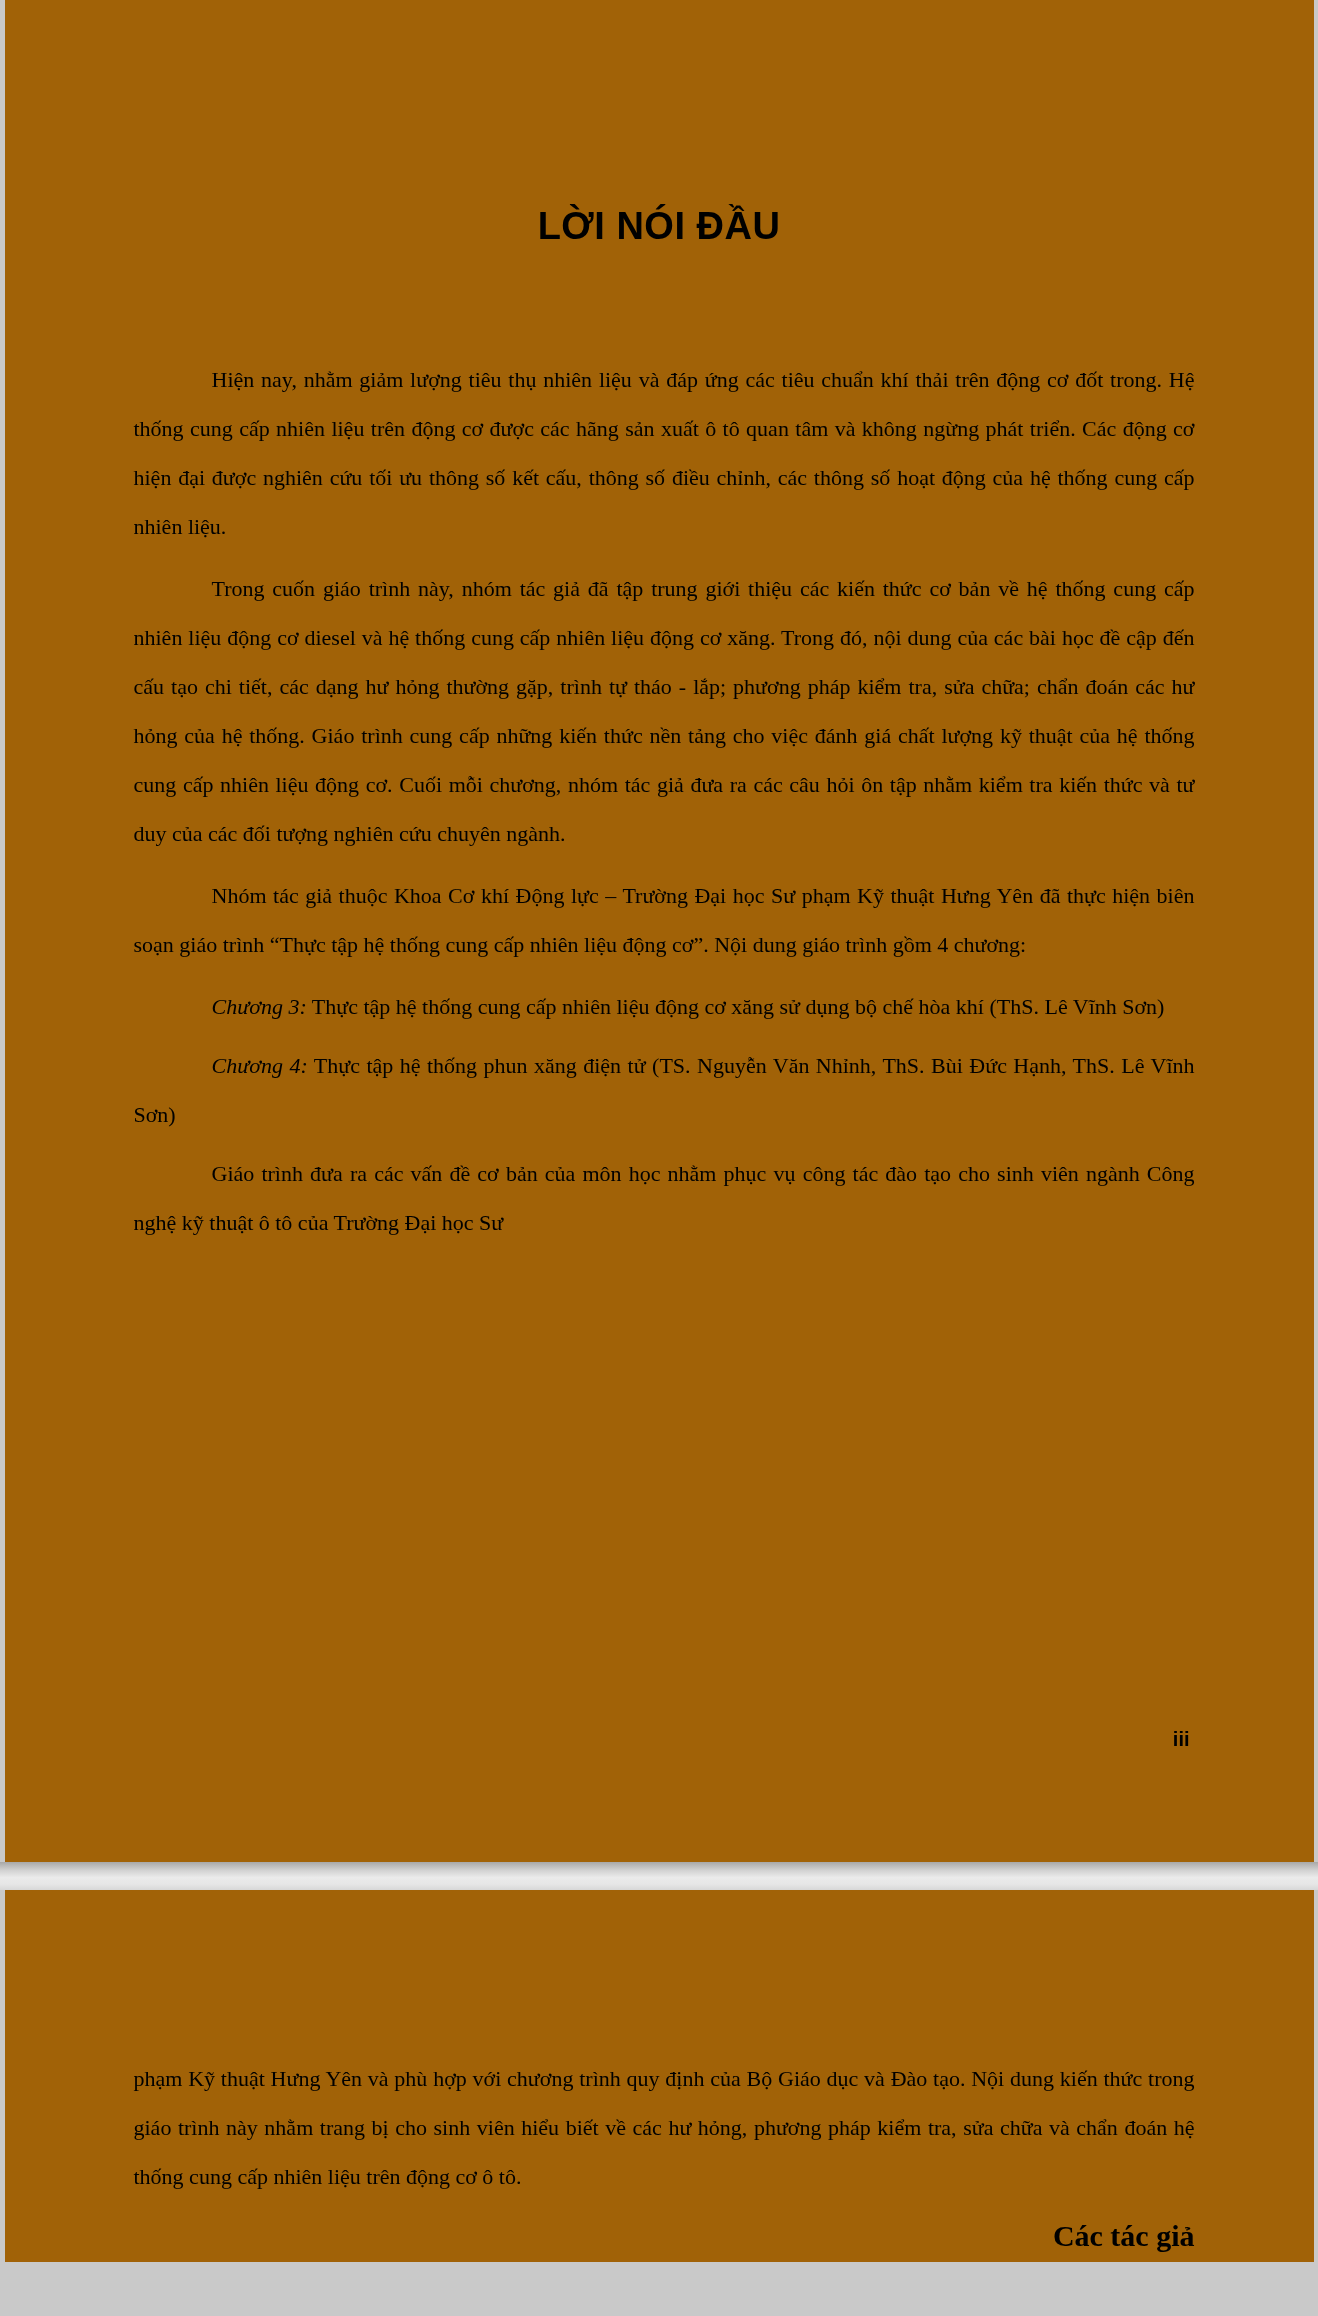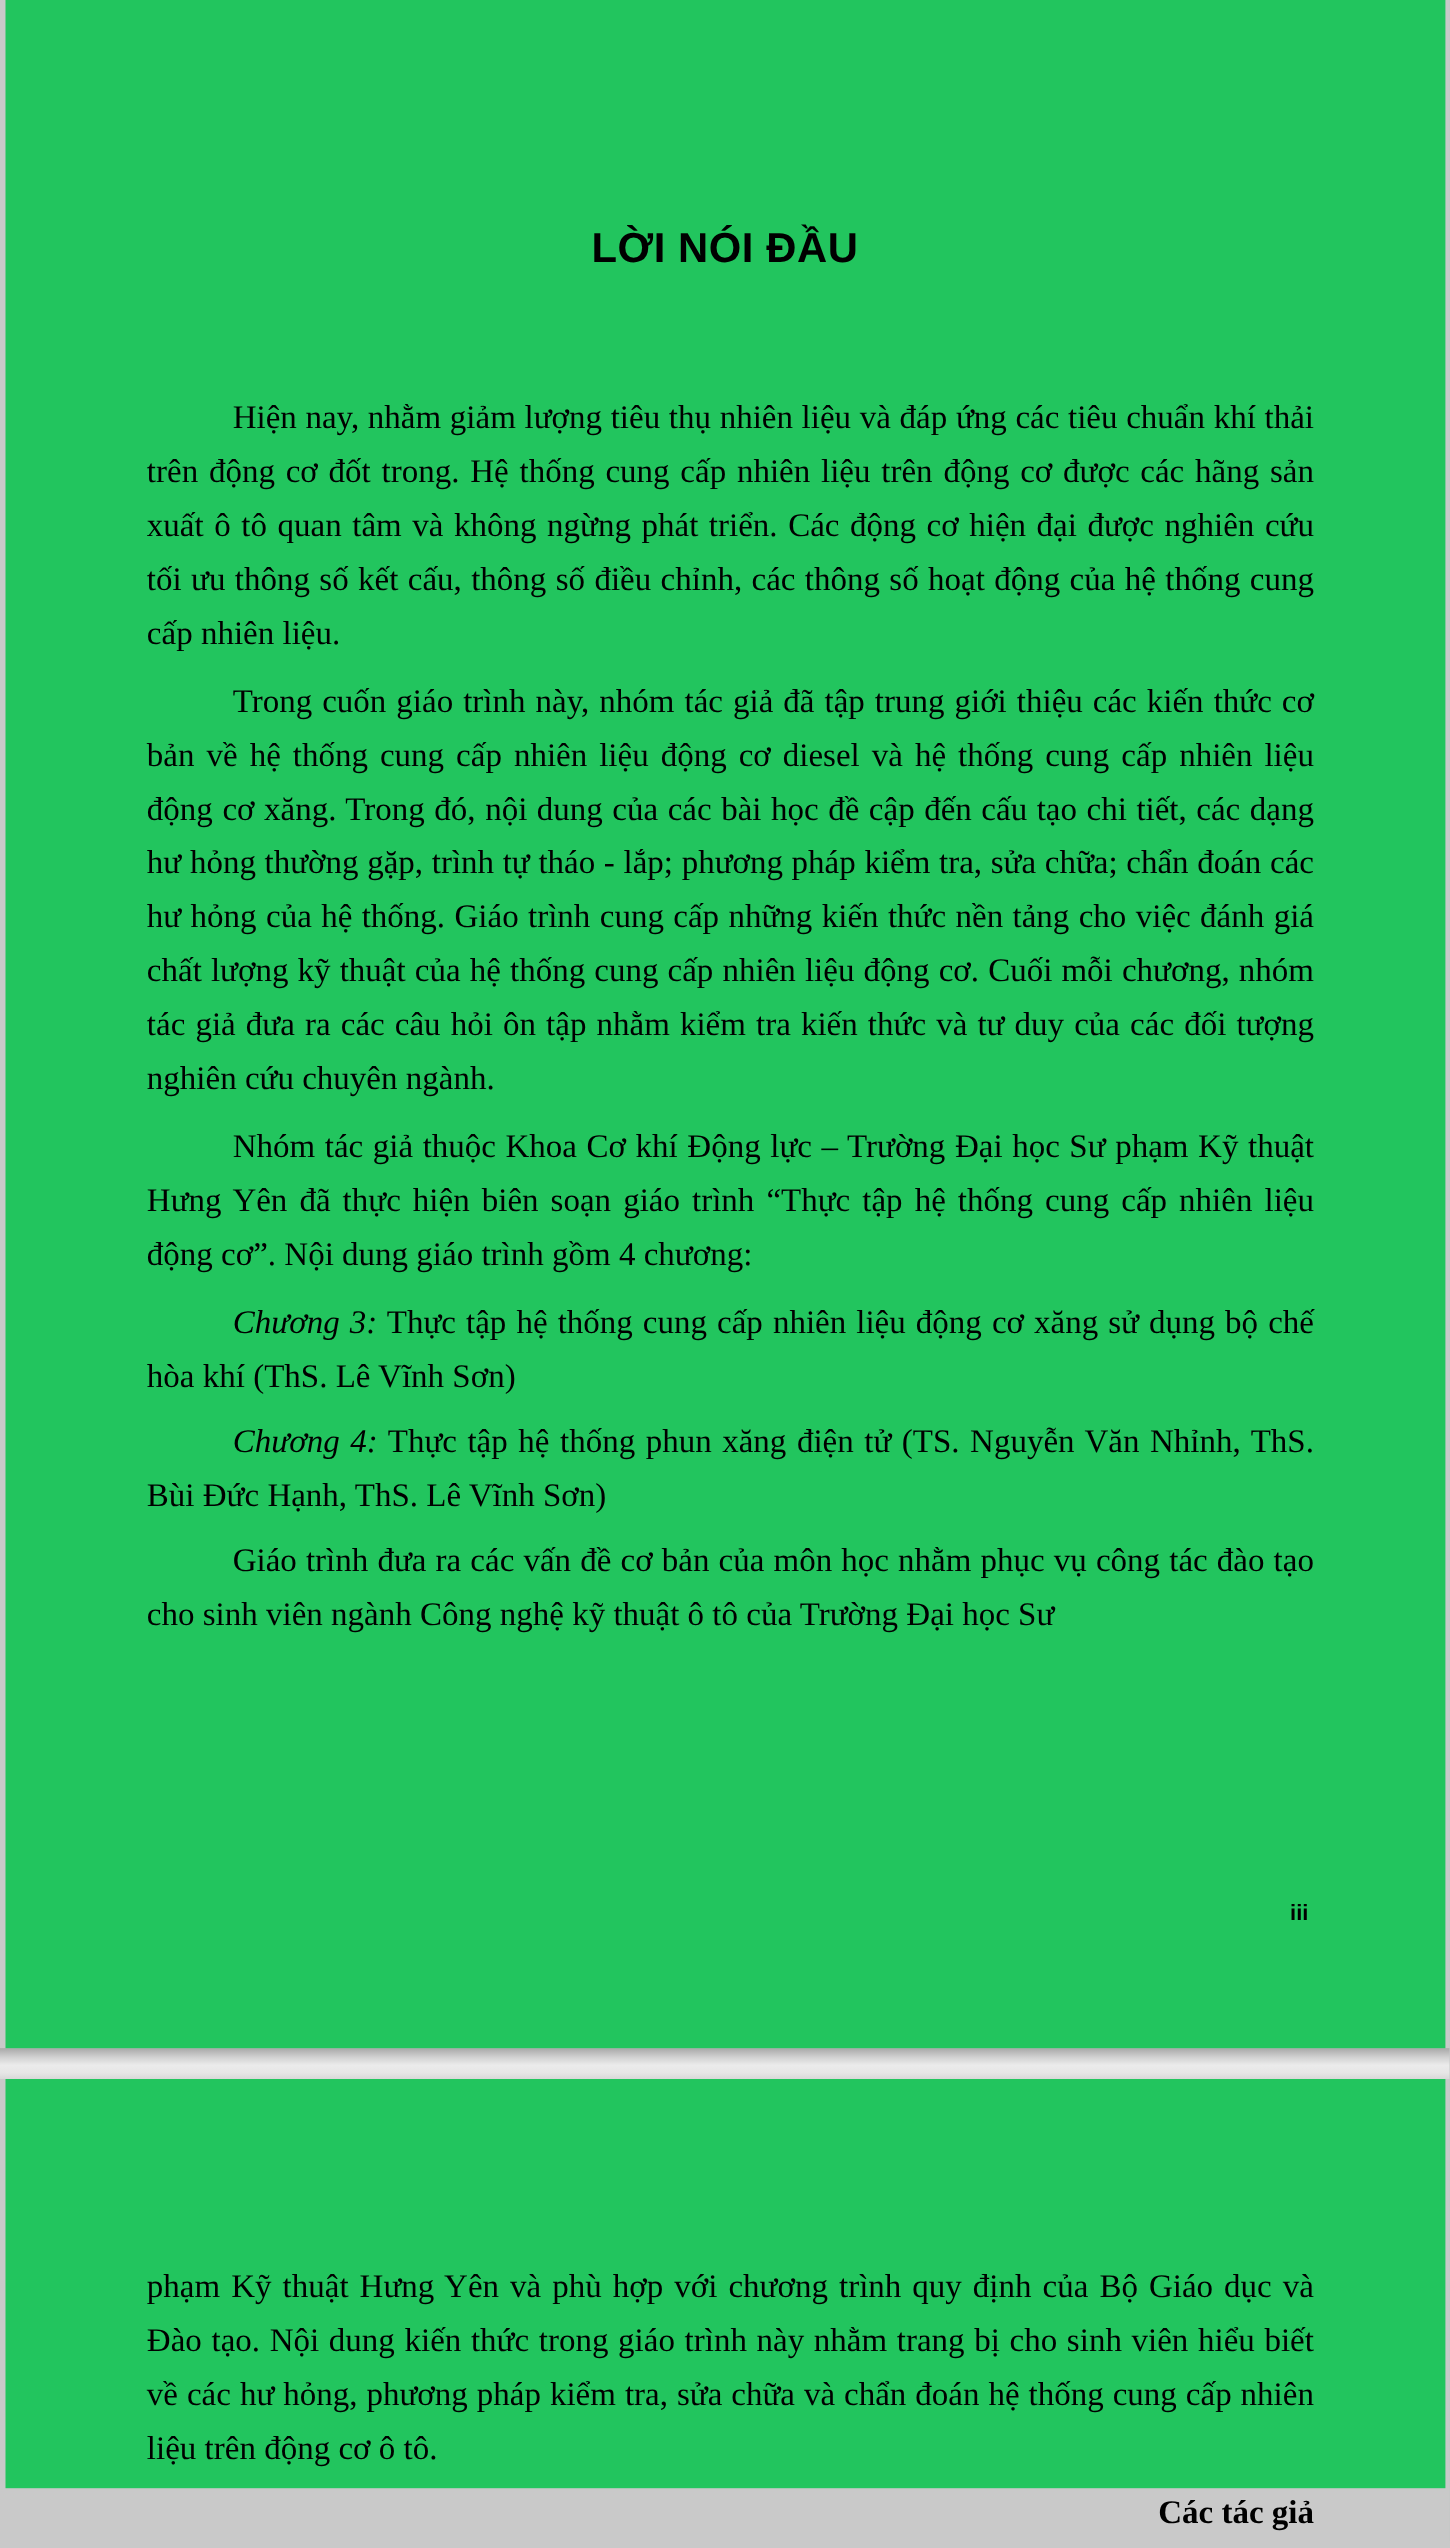--- a/index.html
+++ b/index.html
@@ -11,21 +11,21 @@
   }
   .viewport {
     width: 1318px;
     height: 2316px;
     overflow: hidden;
     background: #c9c9c9;
   }
   .page {
     width: 1309px;
     margin: 0 auto;
-    background: #22c55e;
+    background: #a16207;
     position: relative;
   }
   .page-1 { height: 1862px; }
   .page-gap {
     height: 28px;
     width: 1318px;
     background: linear-gradient(to bottom, #a8a8a8 0%, #d2d2d2 30%, #ebebeb 55%, #e6e6e6 80%, #d8d8d8 100%);
   }
   .page-2 { height: 372px; }
   .doc-title {
@@ -35,21 +35,21 @@
     font-weight: bold;
     font-size: 38px;
     line-height: 44px;
     letter-spacing: 0.5px;
   }
   .content {
     padding-left: 129px;
     padding-right: 119px;
   }
   p.body-par {
-    font-size: 30px;
+    font-size: 22px;
     line-height: 49px;
     text-align: justify;
     text-indent: 78px;
     margin-bottom: 13px;
   }
   p.first-par { margin-top: 107px; }
   p.chapter-par { margin-bottom: 10px; }
   .ch-label { font-style: italic; }
   p.no-indent { text-indent: 0; }
   .page-number {

